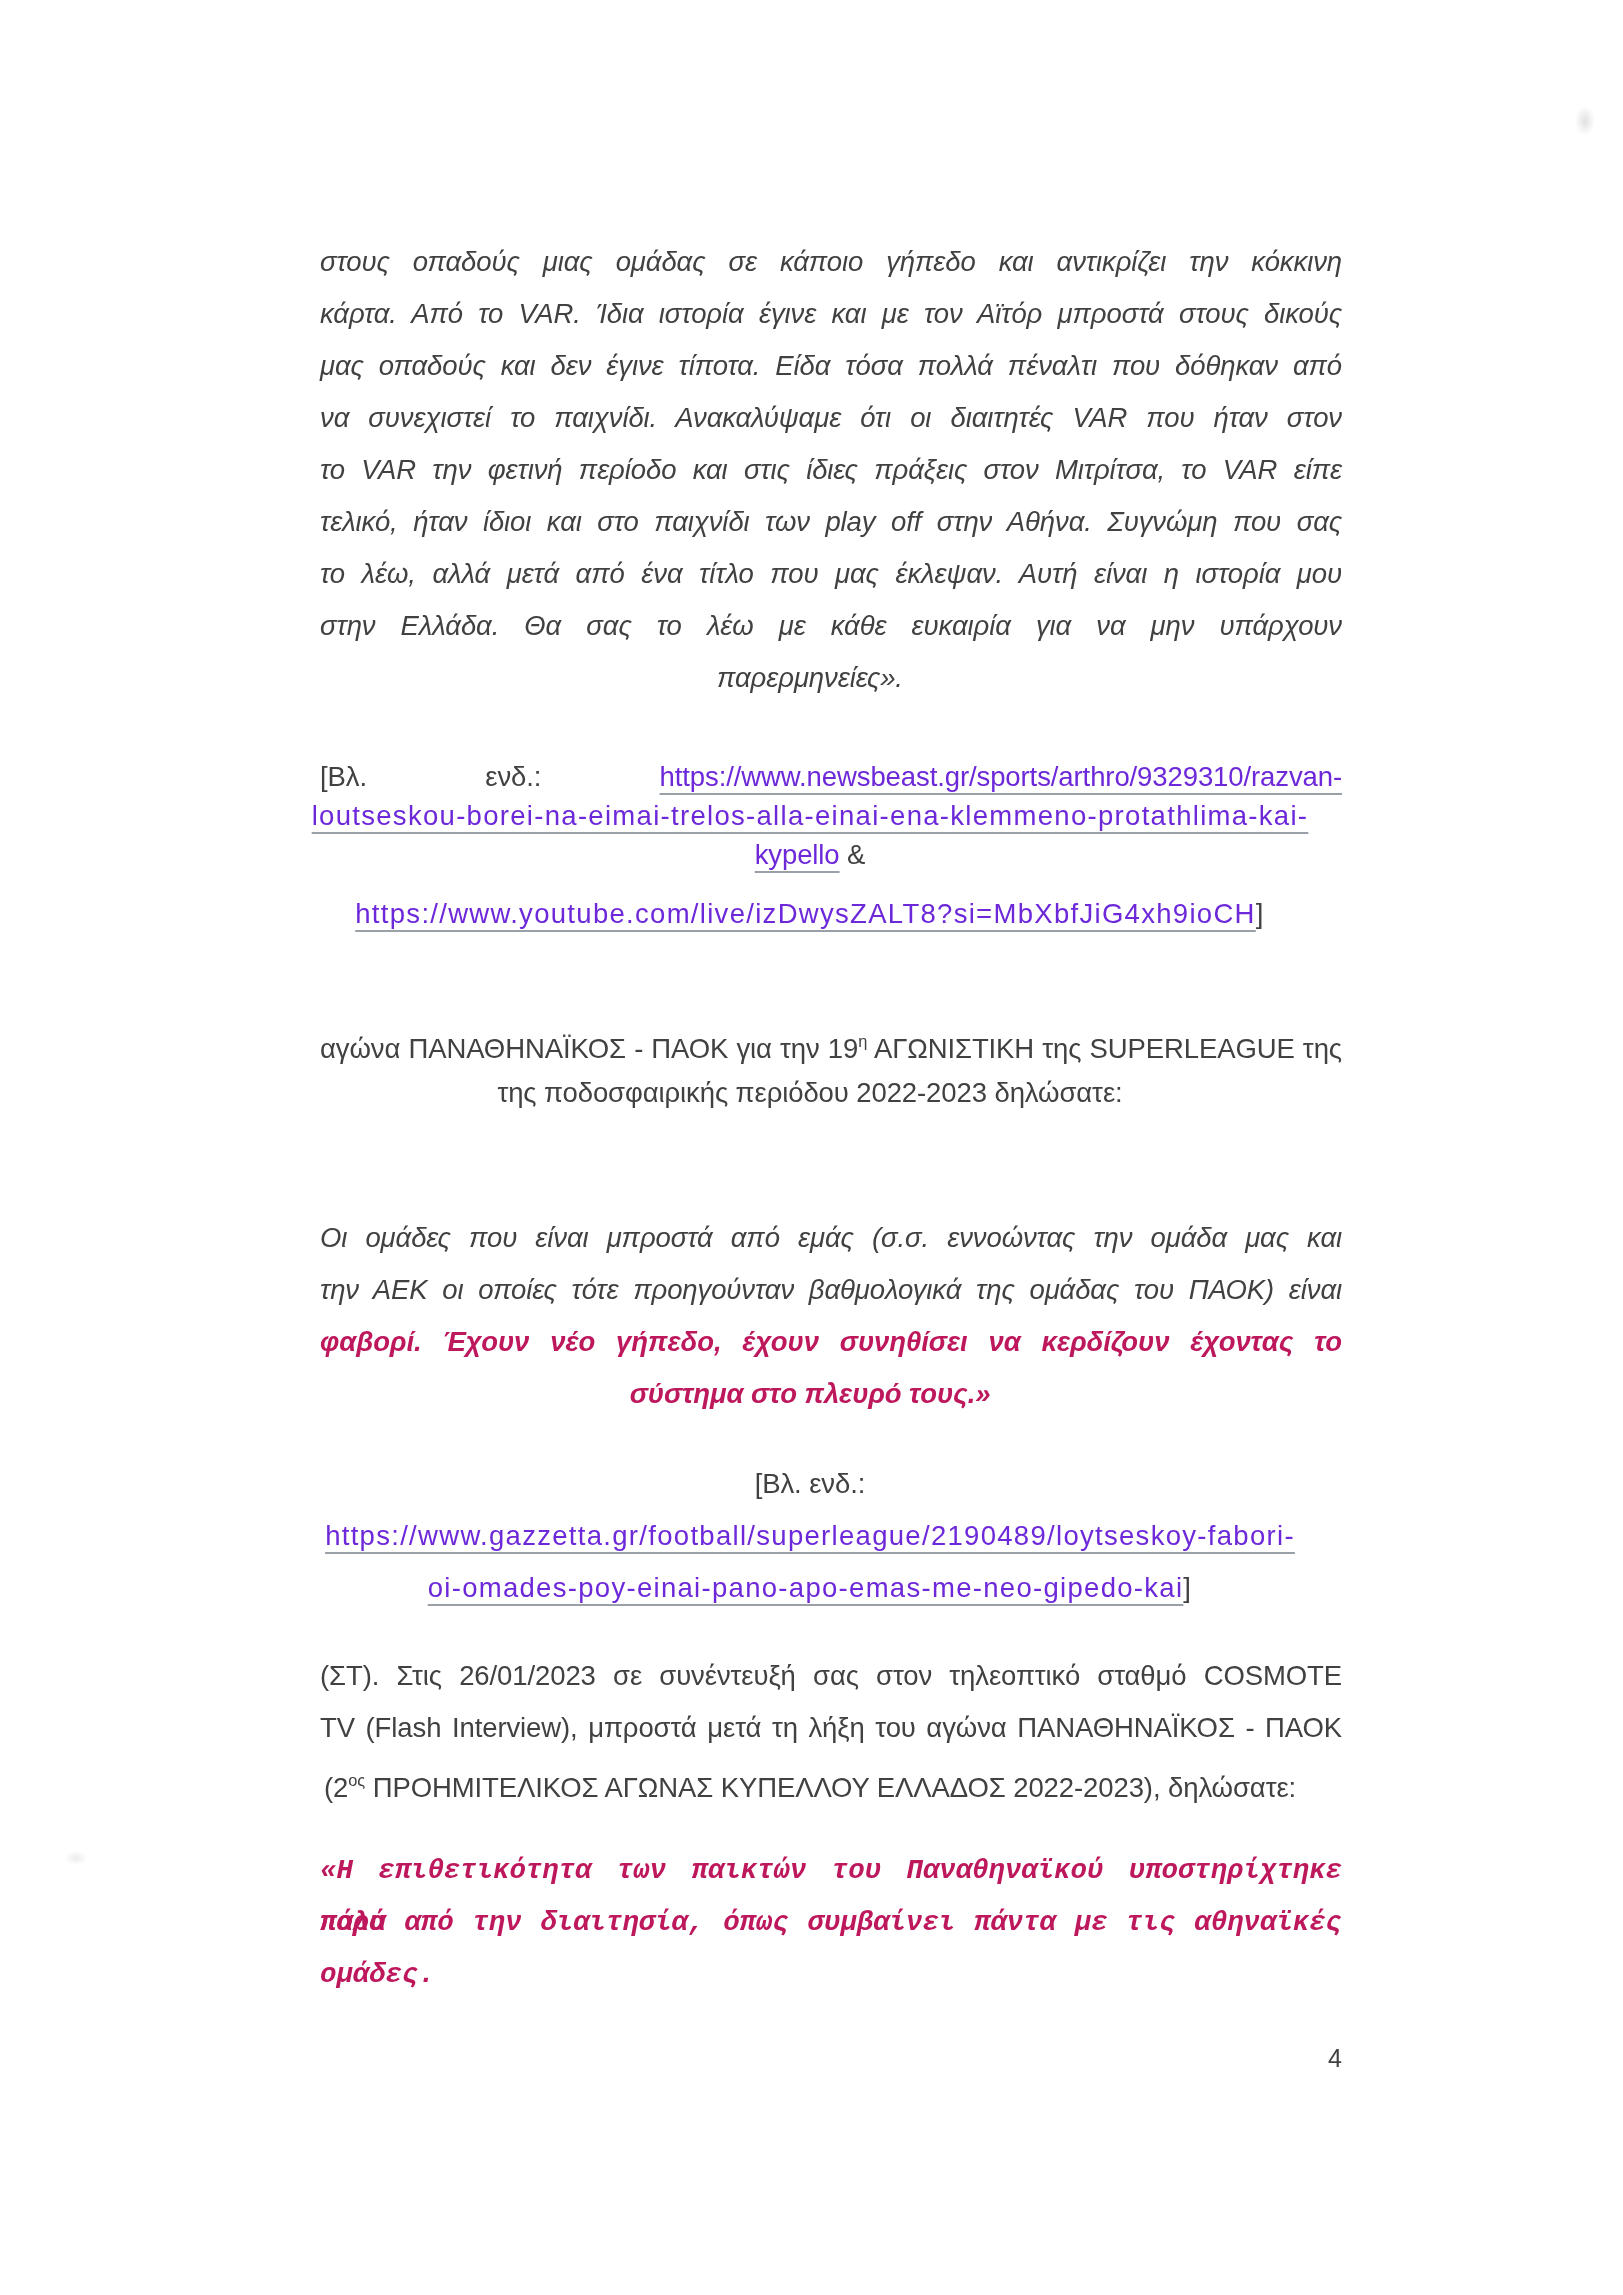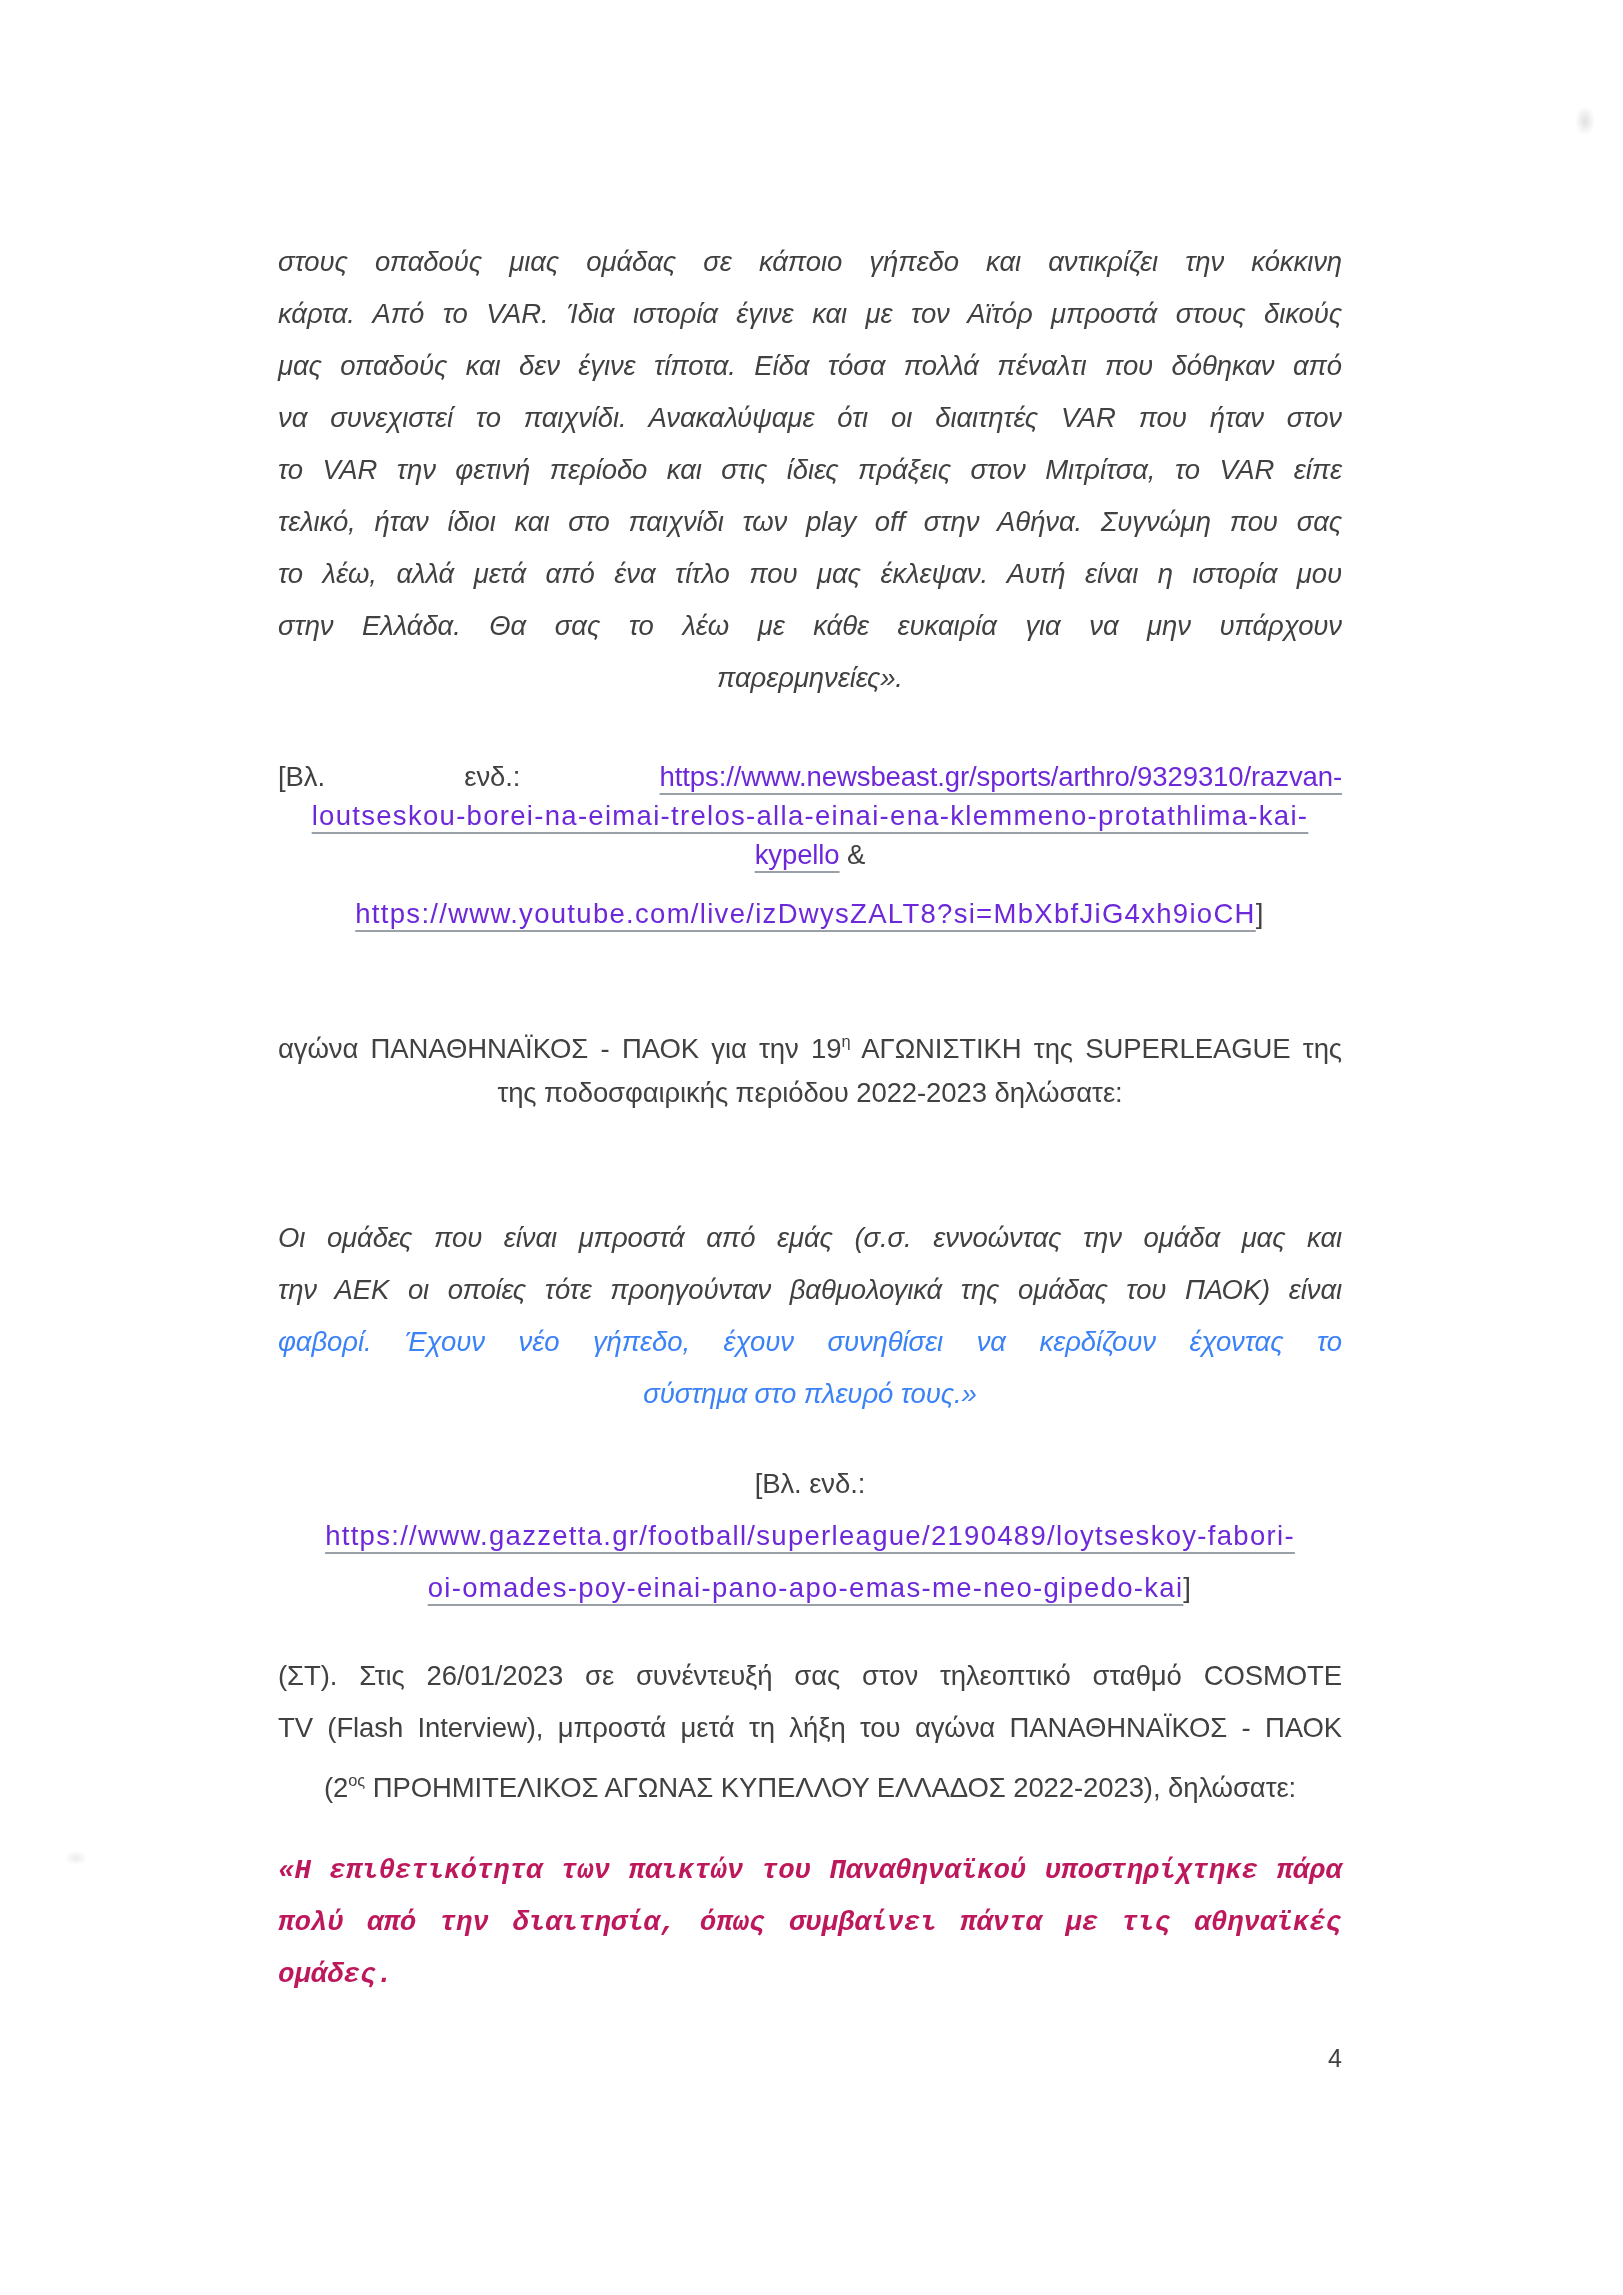--- a/index.html
+++ b/index.html
@@ -25,25 +25,26 @@
     white-space:normal;
     text-align:center;
   }
   .block.tight .line{
     line-height:39px;
     height:39px;
   }
   .line.just{
     text-align:justify;
     text-align-last:justify;
+    margin-left:42px;
   }
   .line.ls2{ letter-spacing:1.3px; }
   .italicblock{ font-style:italic; }
   .boldblock{ font-weight:700; color:#be185d;font-family:Liberation Mono, monospace; }
-  .seg-b{ font-weight:400; color:#3b82f6; }
+  .seg-b{ font-weight:700; color:#be185d; }
   .seg-l{
     color:#6d28d9;
     text-decoration:underline;
     text-decoration-thickness:2px;
     text-underline-offset:6.5px;
     text-decoration-color:#9aa0a7;
   }
   .seg-d{ color:#414141; font-style:normal; }
   .seg-sup{ font-size:16.4px; vertical-align:10.5px; letter-spacing:0; }
   .page-number{

